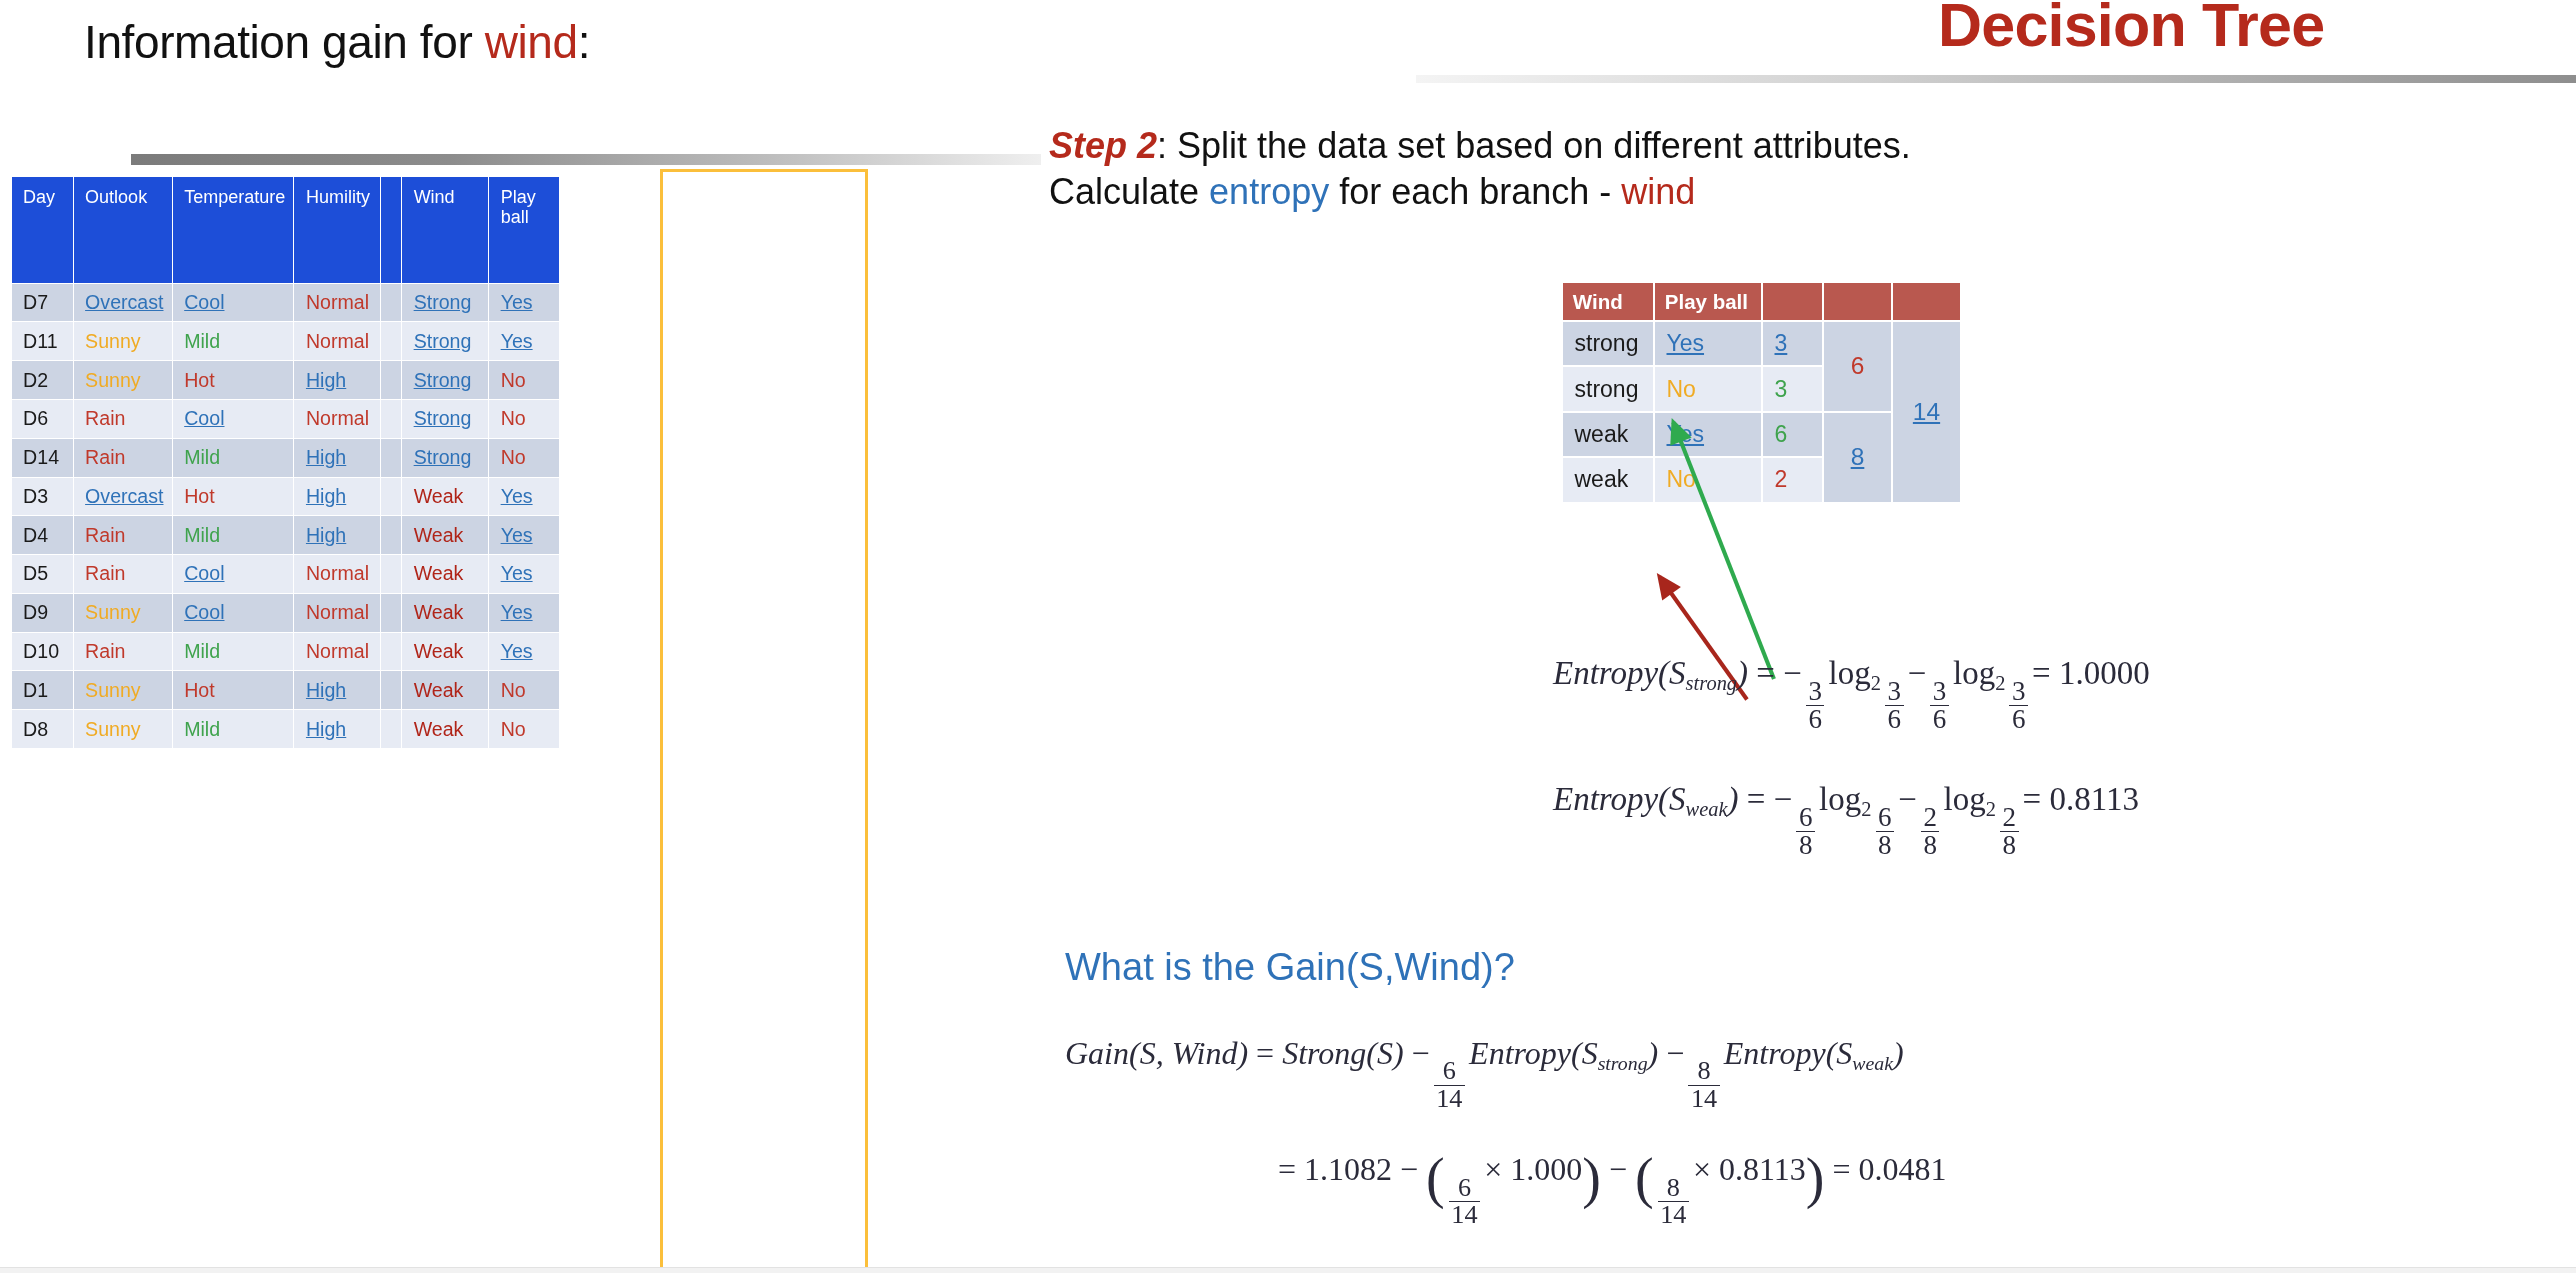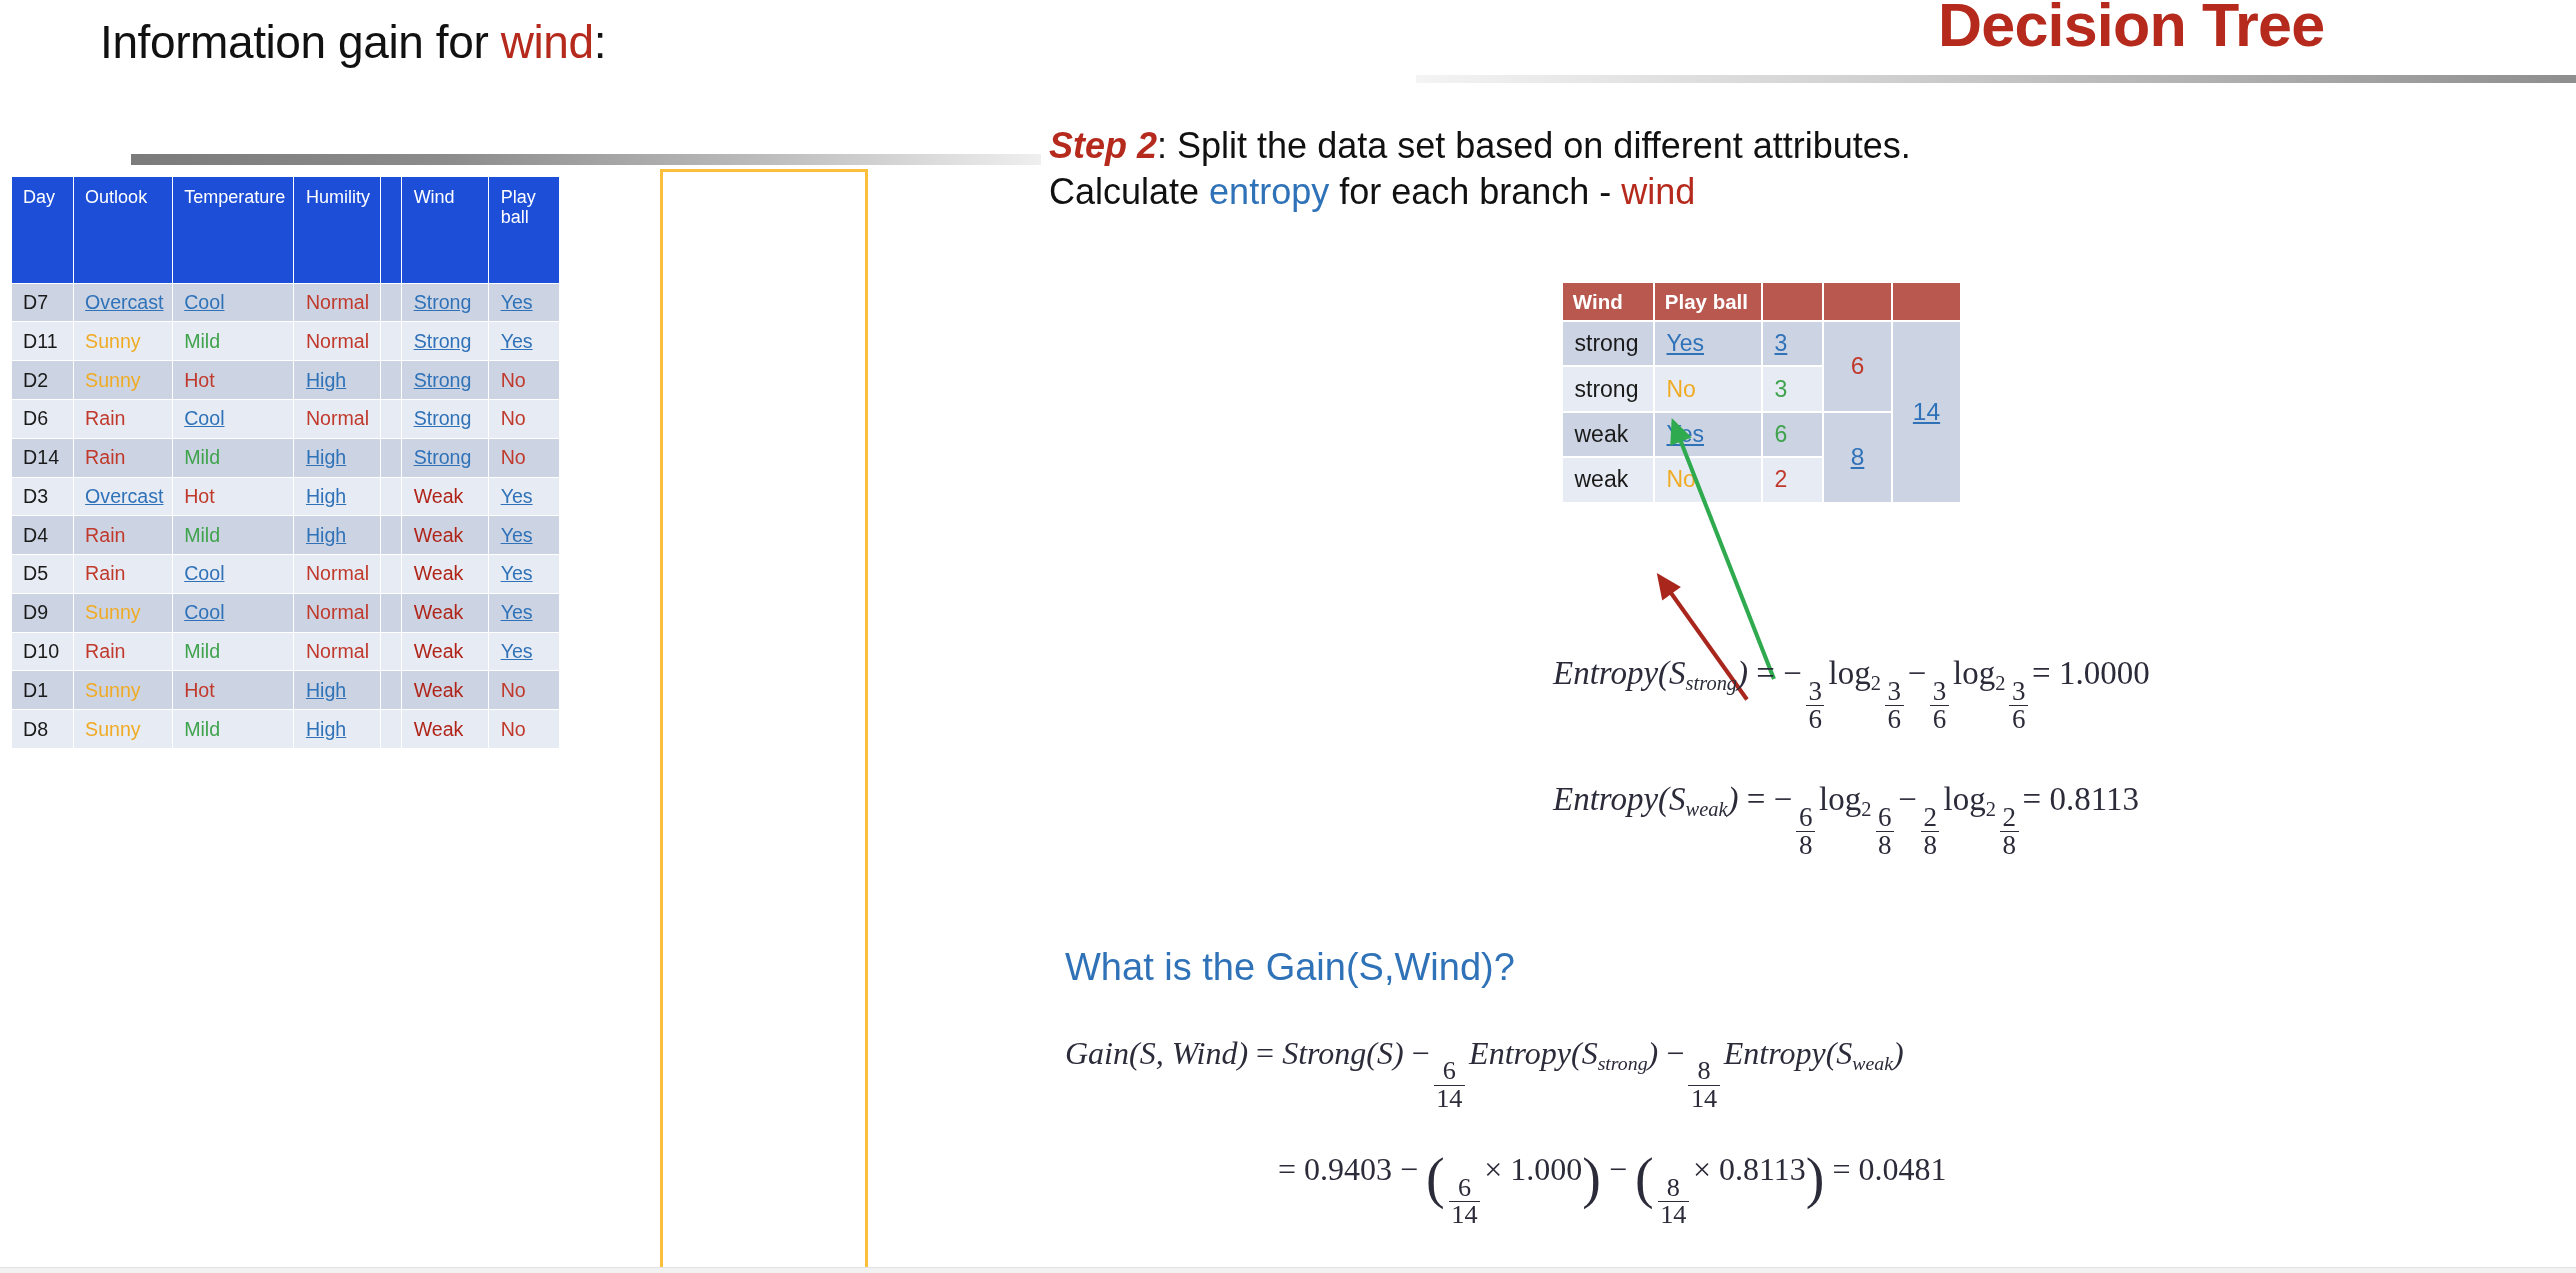--- a/index.html
+++ b/index.html
@@ -7,21 +7,21 @@
     width:2576px; height:1273px;
     background:#ffffff;
     font-family:"Liberation Sans", sans-serif;
     position:relative;
     overflow:hidden;
   }
   .slide { position:absolute; inset:0; background:#fff; }
 
   
   #page-title {
-    position:absolute; left:100px; top:14.7px;
+    position:absolute; left:84px; top:14.7px;
     font-size:46px; font-weight:400; color:#111;
     letter-spacing:-0.4px; white-space:nowrap;
   }
   #page-title .accent { color:#b52a1c; }
 
   #rule-bar {
     position:absolute; left:131px; top:154px;
     width:910px; height:10.6px;
     background:linear-gradient(to right,#7b7b7b 0%, #8c8c8c 35%, #bdbdbd 70%, #efefef 100%);
   }
@@ -409,21 +409,21 @@
         <span class="num">6</span>
         <span class="den">14</span>
       </span><i>Entropy(S</i><span class="sub">strong</span><i>)</i>
     −<span class="frac">
         <span class="num">8</span>
         <span class="den">14</span>
       </span><i>Entropy(S</i><span class="sub">weak</span><i>)</i>
   </div>
 
   <div class="formula" id="eq-final">
-    = <span>0.9403</span>
+    = <span>1.1082</span>
     − <span class="bigparen">(</span><span class="frac">
         <span class="num">6</span>
         <span class="den">14</span>
       </span>× <span>1.000</span><span class="bigparen">)</span>
     − <span class="bigparen">(</span><span class="frac">
         <span class="num">8</span>
         <span class="den">14</span>
       </span>× <span>0.8113</span><span class="bigparen">)</span>
     = <span>0.0481</span>
   </div>

